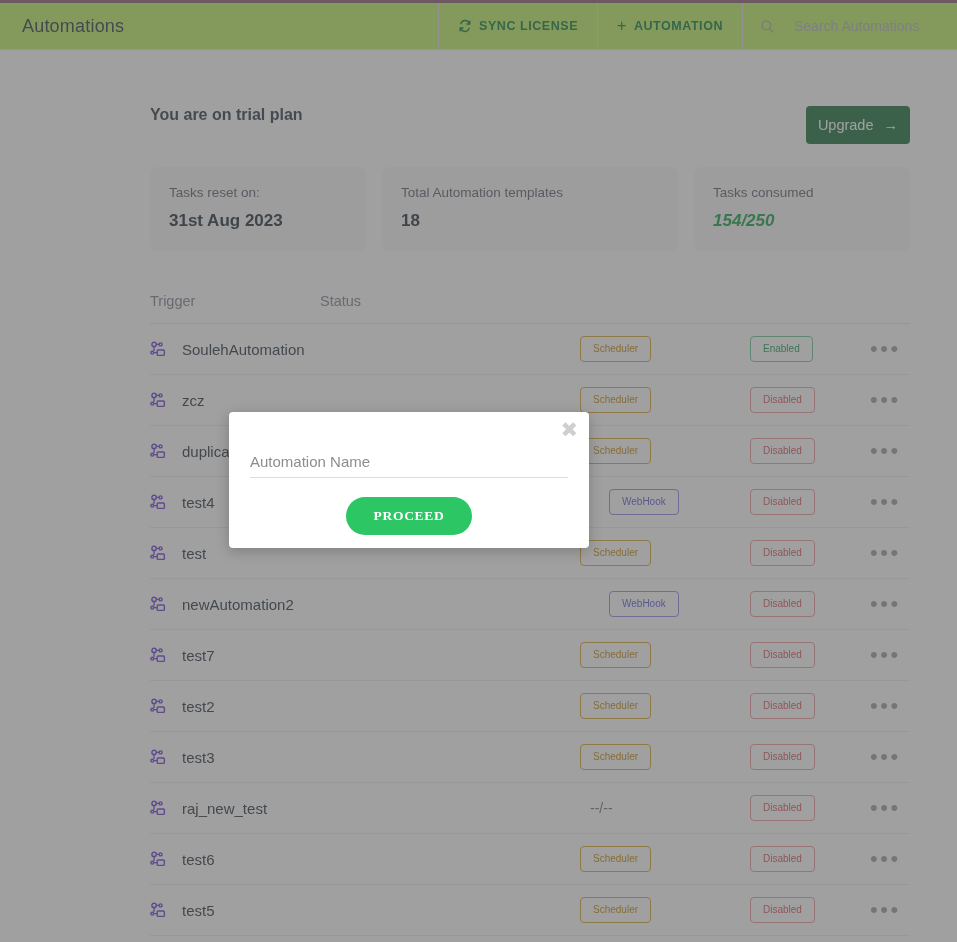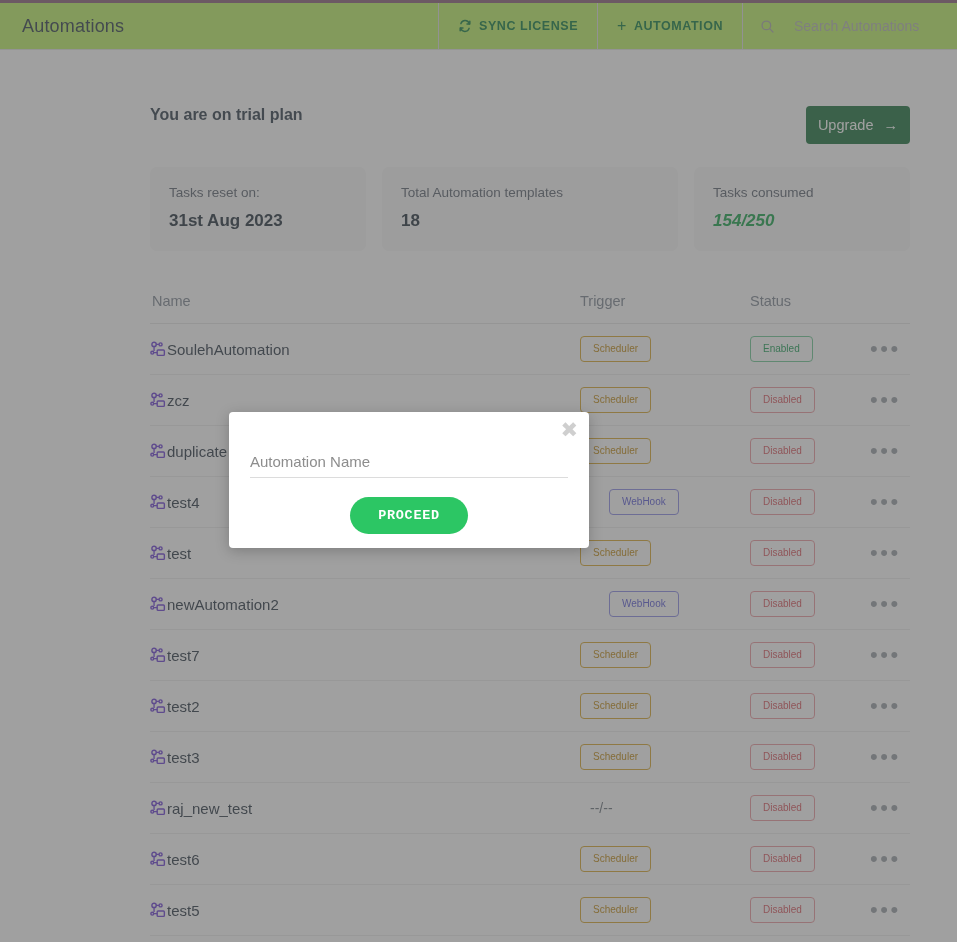--- a/index.html
+++ b/index.html
@@ -171,20 +171,21 @@
     display: flex;
     align-items: center;
     height: 51px;
     border-bottom: 1px solid #ececec;
   }
 
   .cell-name {
     flex: 0 0 430px;
     display: flex;
     align-items: flex-end;
+    gap: 15px;
     font-size: 15px;
     color: #2b3744;
     overflow: hidden;
     white-space: nowrap;
   }
 
   .cell-trigger { flex: 0 0 170px; }
   .cell-status  { flex: 0 0 120px; }
   .cell-menu    {
     flex: 1 1 auto;
@@ -268,21 +269,21 @@
     display: flex;
     justify-content: center;
     margin-top: 19px;
   }
 
   .proceed-btn {
     background: #2cc664;
     color: #ffffff;
     border: 0;
     border-radius: 20px;
-    font-family: Liberation Mono, monospace;
+    font-family: Liberation Serif, serif;
     font-size: 13.5px;
     font-weight: bold;
     letter-spacing: .7px;
     padding: 11px 28px;
     cursor: pointer;
   }
 </style>
 </head>
 <body>
 
@@ -341,21 +342,20 @@
         <div class="stat-value">18</div>
       </div>
       <div class="stat-card">
         <div class="stat-label">Tasks consumed</div>
         <div class="stat-value green">154/250</div>
       </div>
     </div>
 
     <div class="table">
       <div class="thead">
-        <div class="th col-name">Name</div>
         <div class="th col-trigger">Trigger</div>
         <div class="th col-status">Status</div>
         <div class="th col-menu"></div>
       </div>
       <div id="tbody">
           <div class="trow">
             <div class="cell-name">
               <span class="ic"><svg width="17" height="17" viewBox="0 0 18 18">
                   <circle cx="4.3" cy="3.6" r="2.3" fill="none" stroke="#6b3fd4" stroke-width="1.5"></circle>
                   <circle cx="11.2" cy="3.6" r="1.6" fill="none" stroke="#6b3fd4" stroke-width="1.5"></circle>

